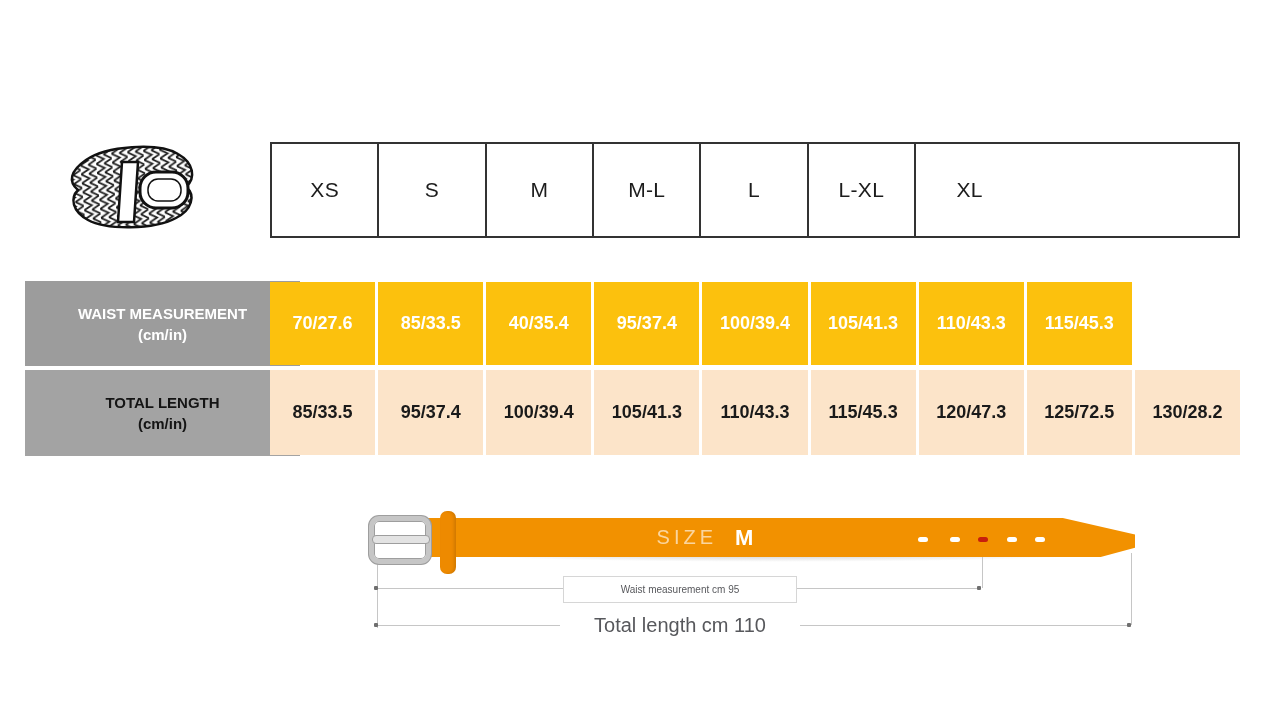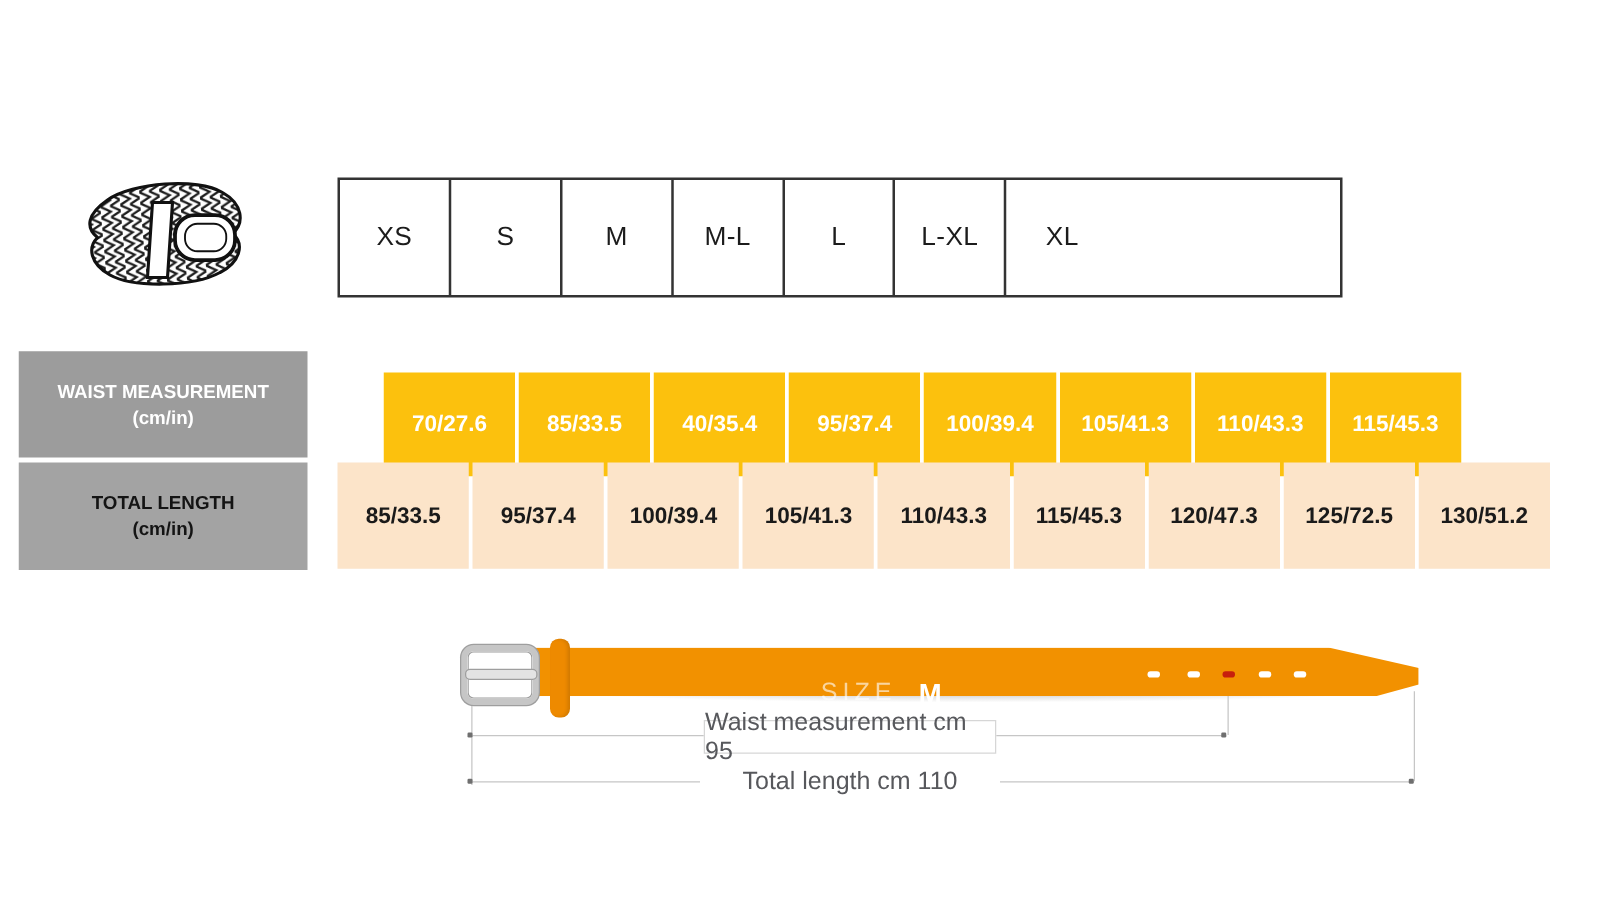--- a/index.html
+++ b/index.html
@@ -7,45 +7,45 @@
   .canvas{
     position:relative;width:1280px;height:720px;background:#ffffff;overflow:hidden;
     font-family:"Liberation Sans","DejaVu Sans",sans-serif;
   }
 
   
   .belt-img{position:absolute;left:62px;top:140px;width:140px;height:100px;}
 
   
   .header-row{
-    position:absolute;left:270px;top:142px;width:804px;height:96px;
+    position:absolute;left:270px;top:142px;width:970px;height:96px;
     display:grid;grid-template-columns:repeat(9,1fr);
     border:2px solid #333333;background:#ffffff;
   }
   .hcell{
     display:flex;align-items:center;justify-content:center;
     border-right:2px solid #333333;font-size:21px;color:#1c1c1c;letter-spacing:.3px;
   }
   .hcell:last-child{border-right:none;}
 
   
   .row-label{
-    position:absolute;left:15px;width:231px;
+    position:absolute;left:25px;width:275px;
     display:flex;flex-direction:column;align-items:center;justify-content:center;
     font-weight:bold;font-size:15px;line-height:1.4;text-align:center;
   }
   .row-label-waist{top:281px;height:85px;background:#9C9C9C;color:#ffffff;}
   .row-label-total{top:370px;height:86px;background:#a3a3a3;color:#141414;}
 
   
   .data-row{
     position:absolute;left:270px;width:970px;
     display:grid;grid-template-columns:repeat(9,1fr);gap:3px;
   }
-  .waist-row{top:298px;height:83px;margin-left:37px;}
+  .waist-row{top:282px;height:83px;}
   .total-row{top:370px;height:85px;}
   .dcell{
     display:flex;align-items:center;justify-content:center;
     font-weight:bold;font-size:18px;
   }
   .waist-row .dcell{background:#FCC10D;color:#ffffff;}
   .total-row .dcell{background:#FCE4C9;color:#1a1a1a;}
 
   
   .strap{
@@ -62,36 +62,36 @@
   .prong{
     position:absolute;left:372px;top:535px;width:58px;height:9px;background:#e3e3e3;
     border:1px solid #9e9e9e;border-radius:4px;z-index:4;
   }
   .loop{
     position:absolute;left:440px;top:511px;width:16px;height:63px;background:#EE8A00;
     border-radius:7px;z-index:3;box-shadow:inset -2px 0 3px rgba(0,0,0,.12);
   }
   .size-group{
     position:absolute;left:610px;top:518px;width:190px;height:39px;z-index:2;
-    display:flex;align-items:center;justify-content:center;gap:18px;margin-top:17px;
+    display:flex;align-items:center;justify-content:center;gap:18px;
   }
   .size-word{color:rgba(255,255,255,.62);font-size:20px;letter-spacing:4px;}
   .size-value{color:#ffffff;font-weight:bold;font-size:22px;}
   .hole{position:absolute;top:537px;width:10px;height:5px;border-radius:2.5px;background:#ffffff;z-index:2;}
   .hole-red{background:#C71F0D;}
 
   .vline{position:absolute;width:1px;background:#c6c6c6;z-index:0;}
   .hline{position:absolute;height:1px;background:#c6c6c6;z-index:0;}
   .dot{position:absolute;width:4px;height:4px;background:#6f6f6f;border-radius:1px;z-index:1;}
 
   .dim-box{
     position:absolute;left:563px;top:576px;width:234px;height:27px;z-index:2;
     background:#ffffff;border:1px solid #d6d6d6;
     display:flex;align-items:center;justify-content:center;
-    font-size:20px;color:#57585C;
+    font-size:10px;color:#57585C;
   }
   .dim-text{
     position:absolute;left:560px;top:613px;width:240px;height:25px;z-index:2;
     background:#ffffff;display:flex;align-items:center;justify-content:center;
     font-size:20px;color:#57585C;
   }
 </style>
 </head>
 <body>
 
@@ -142,21 +142,21 @@
 
   <div class="data-row total-row">
     <div class="dcell">85/33.5</div>
     <div class="dcell">95/37.4</div>
     <div class="dcell">100/39.4</div>
     <div class="dcell">105/41.3</div>
     <div class="dcell">110/43.3</div>
     <div class="dcell">115/45.3</div>
     <div class="dcell">120/47.3</div>
     <div class="dcell">125/72.5</div>
-    <div class="dcell">130/51.2</div>
+    <div class="dcell">130/28.2</div>
   </div>
 
   <div class="strap-shadow"></div>
   <div class="strap"></div>
   <div class="buckle"></div>
   <div class="prong"></div>
   <div class="loop"></div>
 
   <div class="size-group">
     <span class="size-word">SIZE</span>

